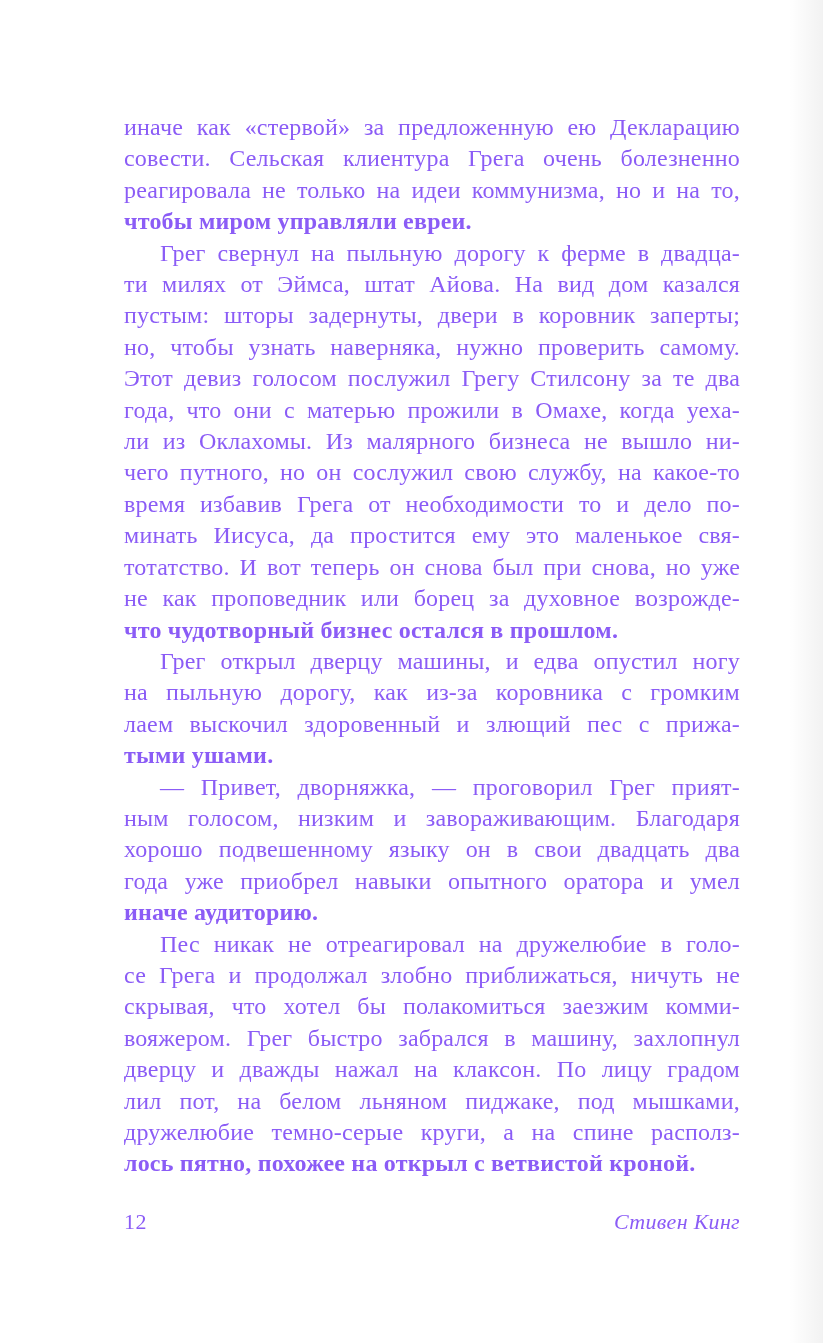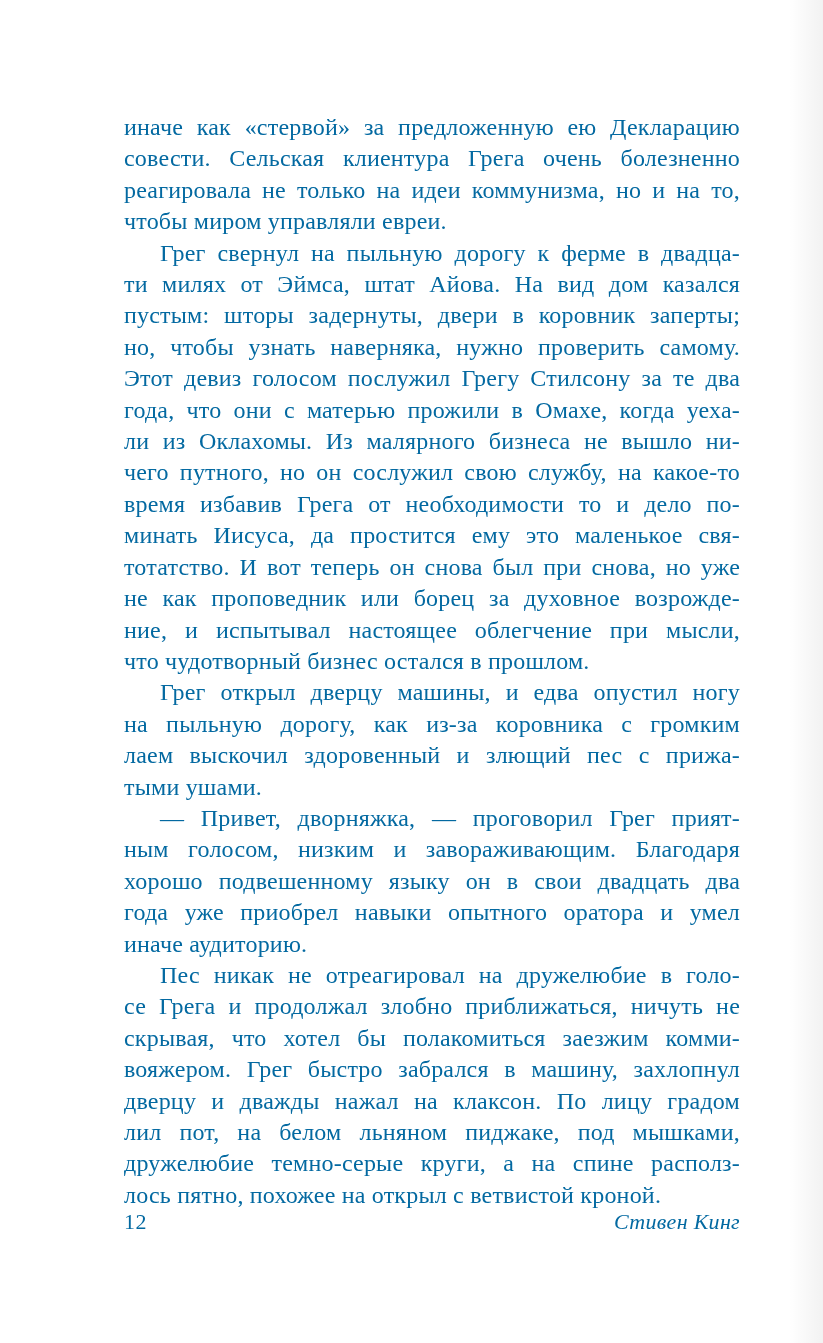--- a/index.html
+++ b/index.html
@@ -7,39 +7,39 @@
     padding: 0;
     background: #ffffff;
   }
   .page {
     position: relative;
     width: 823px;
     height: 1343px;
     background: #ffffff;
     overflow: hidden;
     font-family: "Liberation Serif", "DejaVu Serif", serif;
-    color: #0369a1;
+    color: #8b5cf6;
   }
   .text-block {
     position: absolute;
     left: 124px;
     top: 112px;
     width: 616px;
   }
   .para { margin: 0; padding: 0; }
   .line {
     font-size: 24px;
     line-height: 31.4px;
     text-align: justify;
     text-align-last: justify;
     white-space: normal;
     letter-spacing: 0.2px;
   }
   .line.indent { padding-left: 36px; }
-  .line.last { text-align-last: left; }
+  .line.last { text-align-last: left; font-weight: bold; }
   .page-footer {
     position: absolute;
     left: 124px;
     top: 1206px;
     width: 616px;
     display: flex;
     justify-content: space-between;
     align-items: flex-end;
     font-size: 22px;
     line-height: 31.4px;
@@ -74,21 +74,20 @@
         <div class="line">пустым: шторы задернуты, двери в коровник заперты;</div>
         <div class="line">но, чтобы узнать наверняка, нужно проверить самому.</div>
         <div class="line">Этот девиз голосом послужил Грегу Стилсону за те два</div>
         <div class="line">года, что они с матерью прожили в Омахе, когда уеха-</div>
         <div class="line">ли из Оклахомы. Из малярного бизнеса не вышло ни-</div>
         <div class="line">чего путного, но он сослужил свою службу, на какое-то</div>
         <div class="line">время избавив Грега от необходимости то и дело по-</div>
         <div class="line">минать Иисуса, да простится ему это маленькое свя-</div>
         <div class="line">тотатство. И вот теперь он снова был при снова, но уже</div>
         <div class="line">не как проповедник или борец за духовное возрожде-</div>
-        <div class="line">ние, и испытывал настоящее облегчение при мысли,</div>
         <div class="line last">что чудотворный бизнес остался в прошлом.</div>
       </div>
       <div class="para">
         <div class="line indent">Грег открыл дверцу машины, и едва опустил ногу</div>
         <div class="line">на пыльную дорогу, как из-за коровника с громким</div>
         <div class="line">лаем выскочил здоровенный и злющий пес с прижа-</div>
         <div class="line last">тыми ушами.</div>
       </div>
       <div class="para">
         <div class="line indent">— Привет, дворняжка, — проговорил Грег прият-</div>

